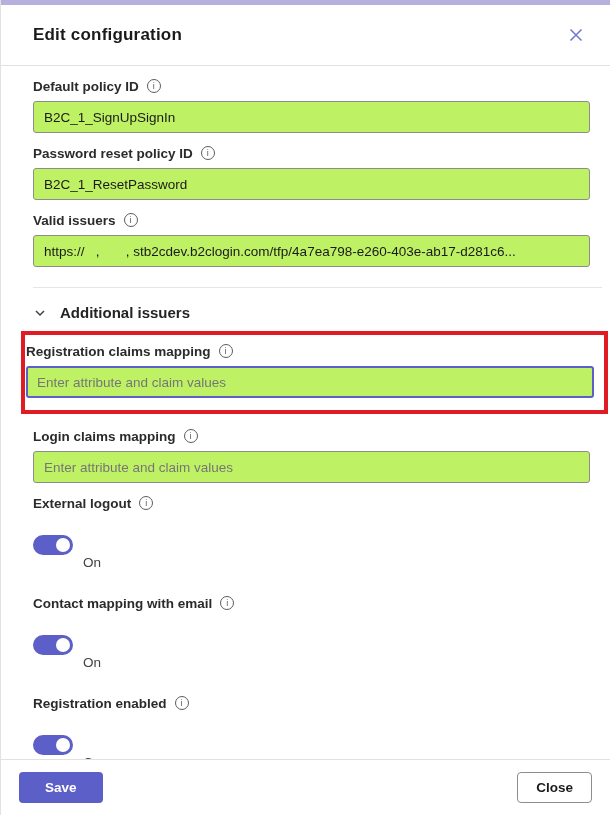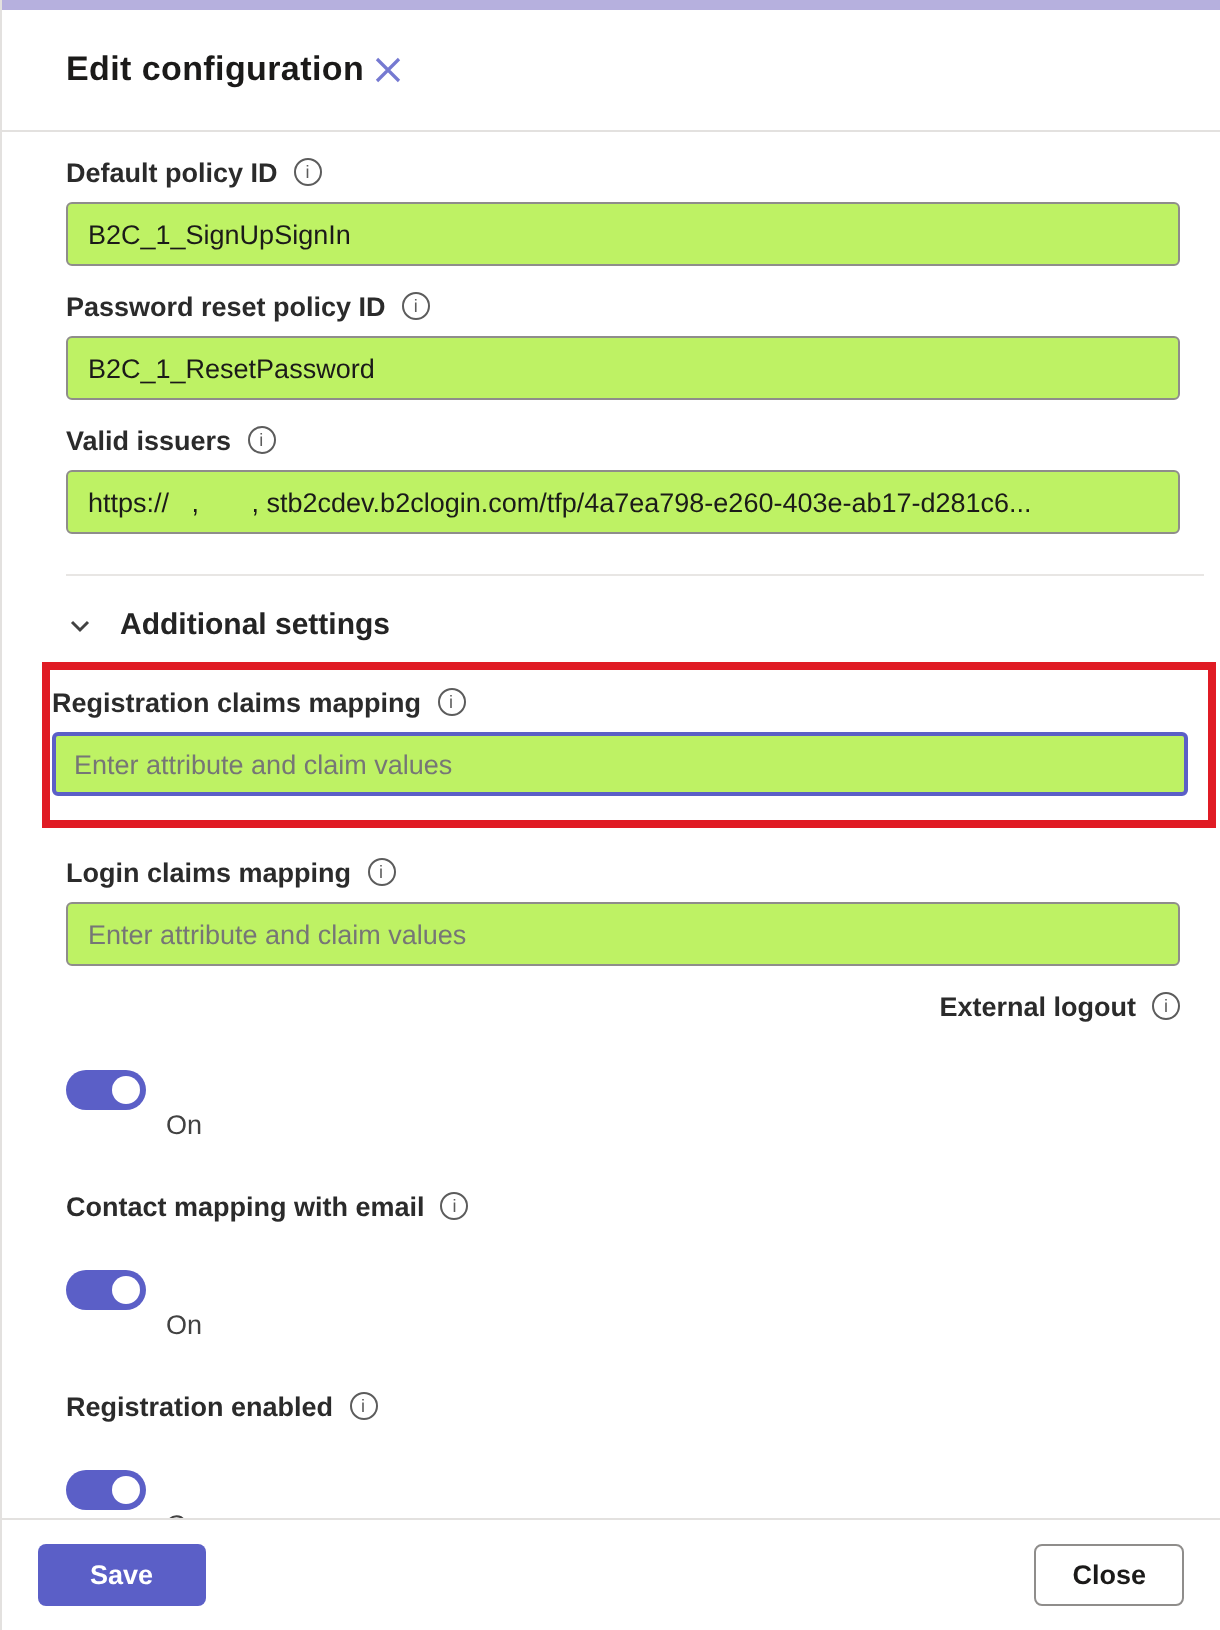--- a/index.html
+++ b/index.html
@@ -3,21 +3,21 @@
 <meta charset="utf-8">
 <style>
   html,body{margin:0;padding:0;background:#fff;}
   .panel{
     width:610px;height:815px;box-sizing:border-box;background:#fff;
     border-left:1px solid #e3e1df;display:flex;flex-direction:column;
     font-family:"Liberation Sans", sans-serif;overflow:hidden;position:relative;
   }
   .top-strip{height:5px;background:var(--top_strip,#b6b0de);flex:none;}
   .header{
-    height:60px;flex:none;display:flex;align-items:center;
+    height:60px;flex:none;display:flex;align-items:center;justify-content:space-between;
     padding:0 22px 0 32px;border-bottom:1px solid #e3e1df;
   }
   .title{font-size:17px;font-weight:700;color:#1b1a19;letter-spacing:.2px;}
   .close-btn{
     background:none;border:none;cursor:pointer;padding:4px;line-height:0;
     color:var(--close_icon,#7579d1);
   }
   .body{flex:1;padding:12px 20px 0 32px;overflow:hidden;}
   .field{margin-bottom:12px;}
   .label-row{display:flex;align-items:center;gap:8px;margin-bottom:7px;height:16px;}
@@ -109,21 +109,21 @@
     </div>
 
     <hr class="section-divider">
 
     <div class="section-header">
       <span class="chevron">
         <svg width="14" height="14" viewBox="0 0 14 14">
             <path d="M3 5l4 4 4-4" fill="none" stroke="currentColor" stroke-width="1.5"></path>
           </svg>
       </span>
-      <span class="section-title">Additional settings</span>
+      <span class="section-title">Additional issuers</span>
     </div>
 
     <div class="annotation-box">
       <div class="field" style="margin-bottom:0;">
         <div class="label-row">
           <span class="field-label">Registration claims mapping</span>
           <span class="info-icon"></span>
         </div>
         <input class="text-input focused" type="text" placeholder="Enter attribute and claim values" style="">
       </div>
@@ -131,21 +131,21 @@
 
     <div class="field">
       <div class="label-row">
         <span class="field-label">Login claims mapping</span>
         <span class="info-icon"></span>
       </div>
       <input class="text-input" type="text" placeholder="Enter attribute and claim values" style="">
     </div>
 
     <div class="toggle-group">
-      <div class="label-row" style="margin-bottom:0;justify-content:flex-end;">
+      <div class="label-row" style="margin-bottom:0;">
         <span class="field-label">External logout</span>
         <span class="info-icon"></span>
       </div>
       <div class="toggle-row">
         <button class="toggle">
           <span class="toggle-knob"></span>
         </button>
         <span class="toggle-state">On</span>
       </div>
     </div>

